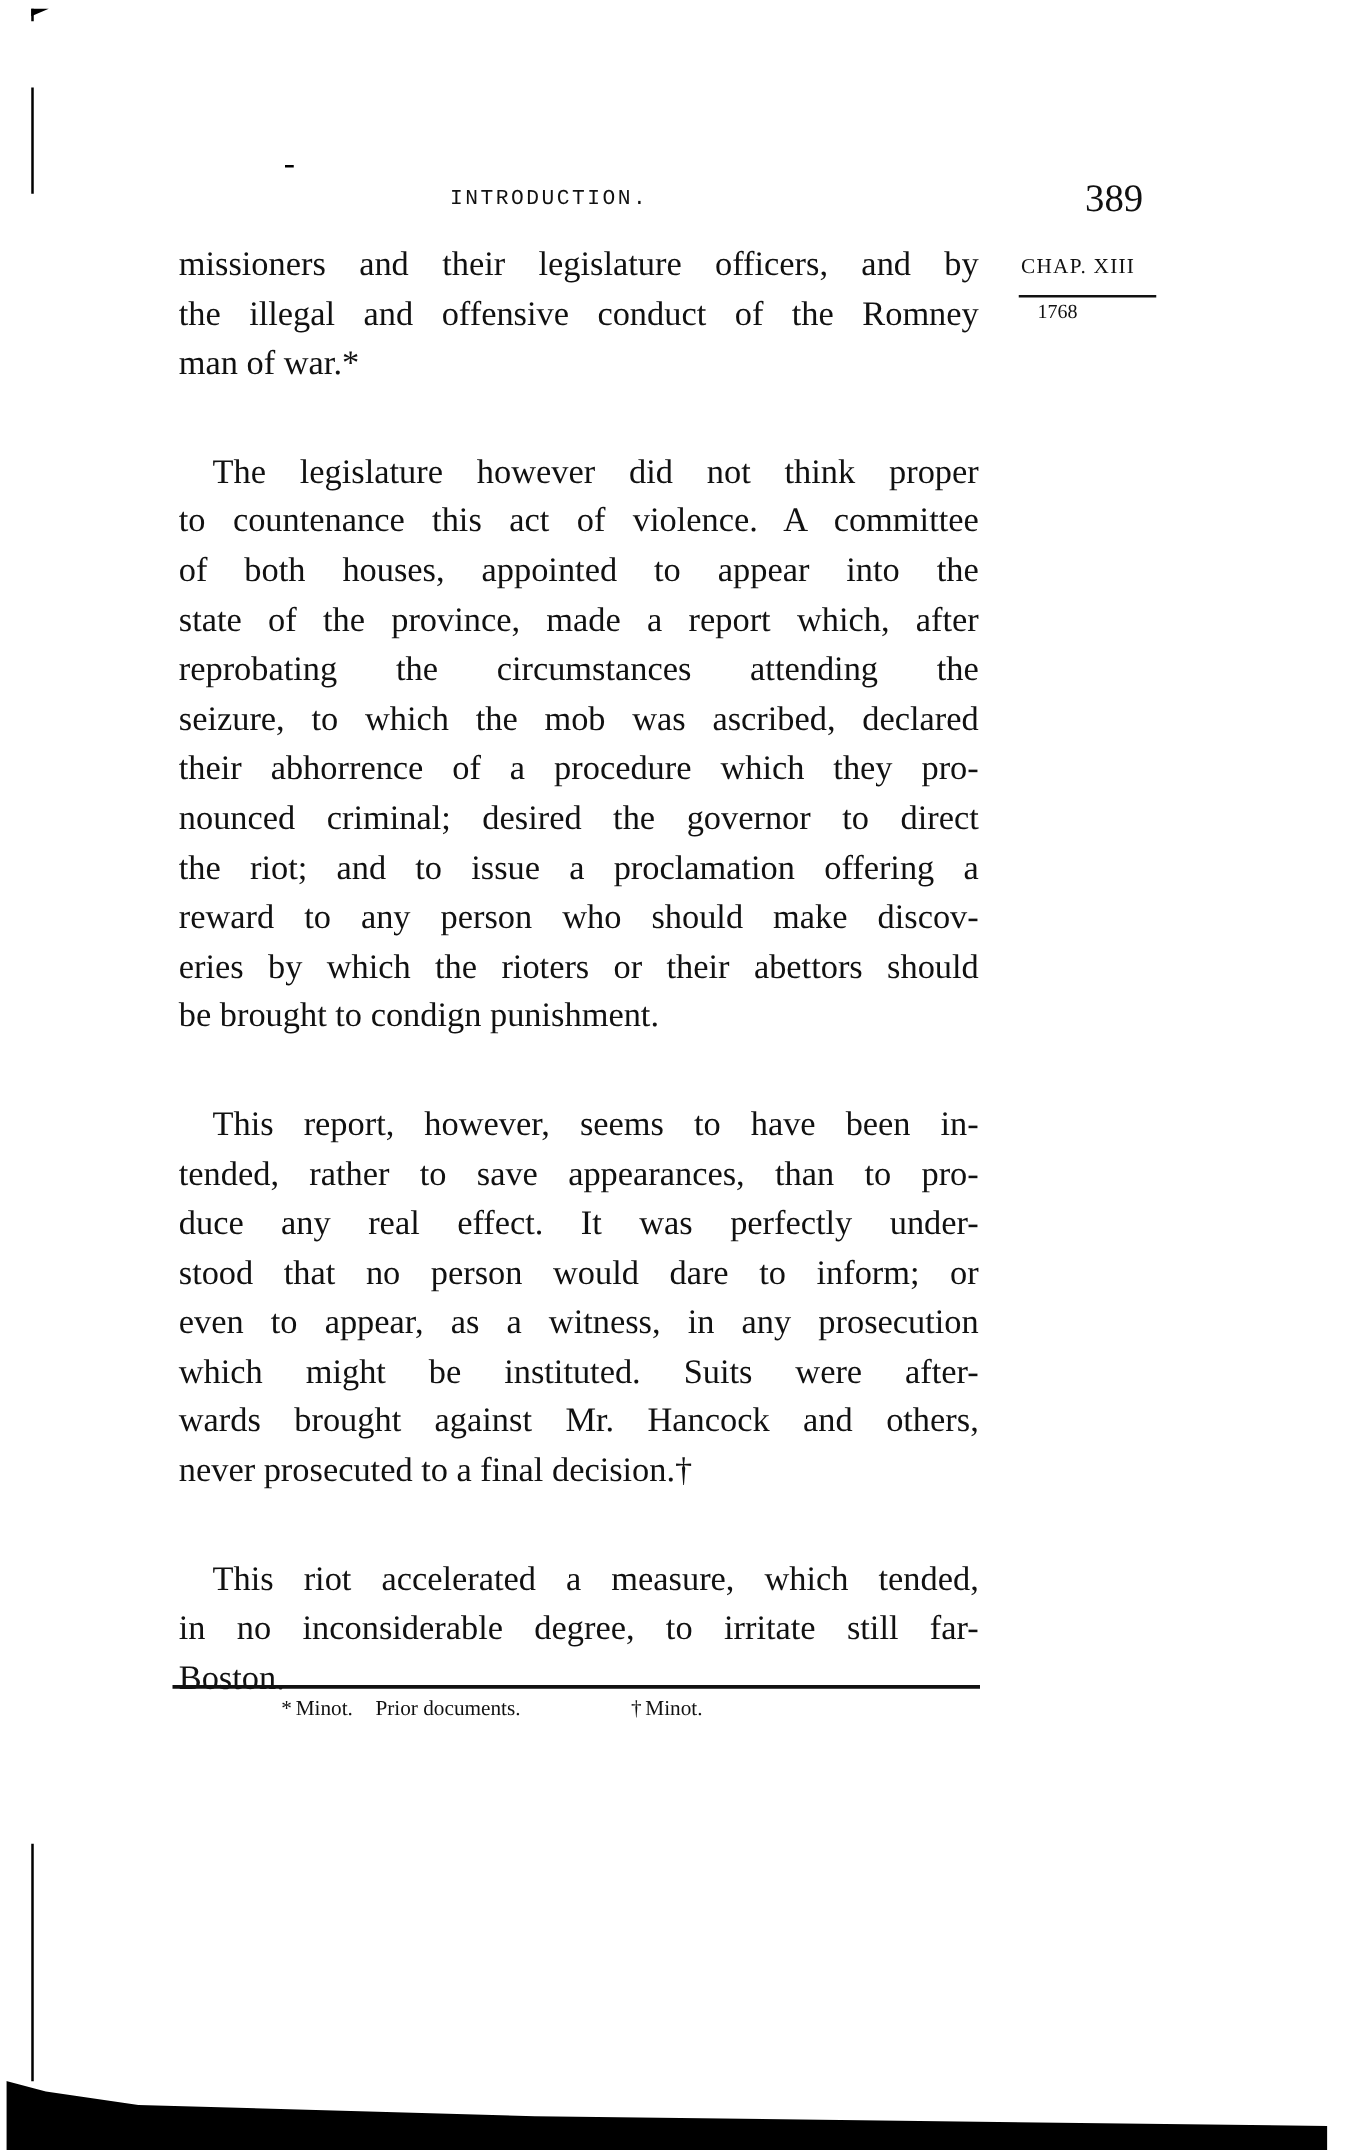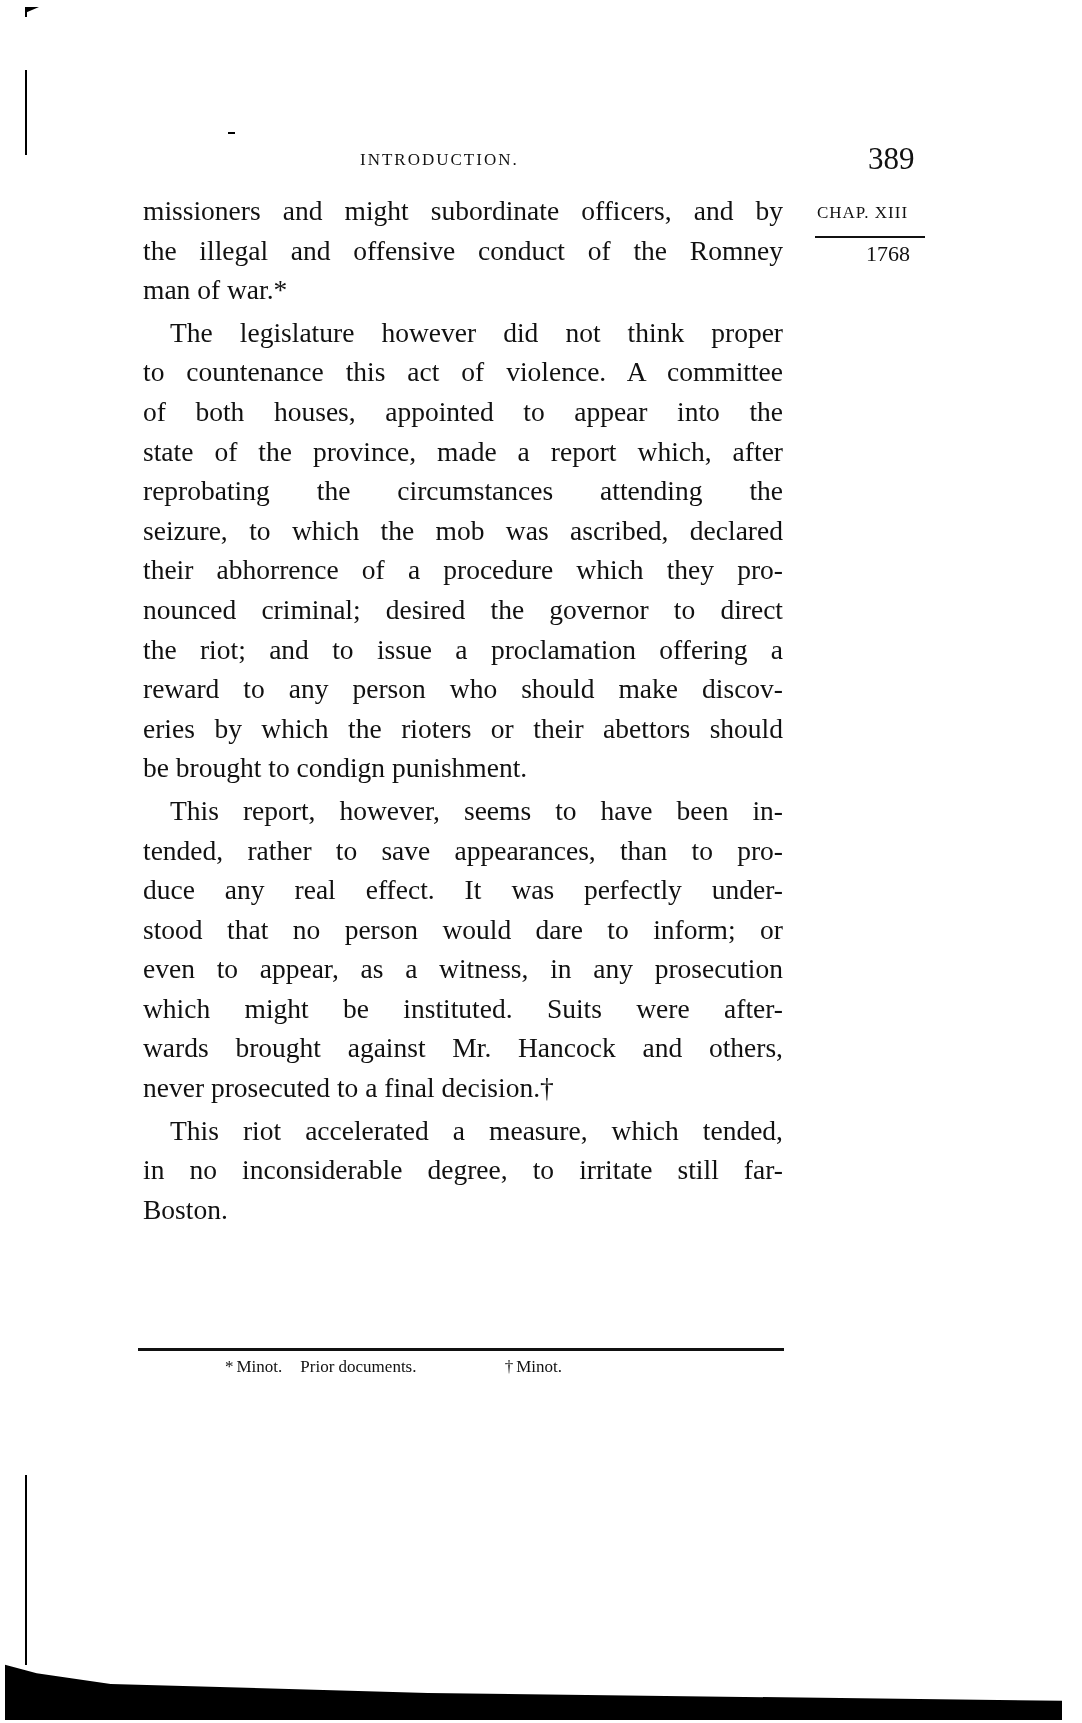--- a/index.html
+++ b/index.html
@@ -4,38 +4,38 @@
 <style>
   html, body { margin: 0; padding: 0; }
   body {
     width: 1082px; height: 1723px; position: relative; overflow: hidden;
     background: #ffffff; color: #111111;
     font-family: "Liberation Serif", "DejaVu Serif", serif;
   }
   .abs { position: absolute; }
   .running-head {
     left: 360px; top: 150px; font-size: 17px; letter-spacing: 2px;
-    font-variant: small-caps; text-transform: uppercase;
+    font-variant: small-caps; text-transform: uppercase; font-family: Liberation Mono, monospace;
   }
   .page-number { left: 868px; top: 141px; font-size: 31px; }
   .margin-chap {
     left: 800px; top: 203px; font-size: 17px; letter-spacing: 1px;
     text-transform: uppercase; width: 125px; text-align: center;
   }
   .margin-rule { left: 815px; top: 236px; width: 110px; height: 2px; background: #111; }
-  .margin-year { left: 830px; top: 241px; font-size: 22px; width: 80px; text-align: right; }
+  .margin-year { left: 830px; top: 241px; font-size: 16px; width: 80px; text-align: left; }
   .body-text {
     left: 143px; top: 191px; width: 640px;
     font-size: 27.5px; line-height: 39.6px;
     text-align: justify;
   }
   .line { display: block; white-space: nowrap; text-align: justify; text-align-last: justify; height: 39.6px; }
   .line.last { text-align-last: left; }
   .para-gap { height: 3px; }
-  .indent { padding-left: 27px; }
+  .indent { padding-left: 27px; margin-top: 44px; }
   .footnote-rule { left: 138px; top: 1348px; width: 646px; height: 3px; background: #111; }
   .footnotes {
     left: 225px; top: 1357px; font-size: 17px; width: 500px;
     font-family: "Liberation Serif", serif;
   }
   .footnotes span { margin-right: 22px; }
   .fn-gap { margin-left: 40px; margin-top: 25px; }
   .scan-mark-tl { left: 25px; top: 7px; width: 0; height: 0;
     border-top: 6px solid #000; border-right: 14px solid transparent; }
   .scan-mark-tl2 { left: 25px; top: 7px; width: 2px; height: 10px; background:#000; }
@@ -58,21 +58,21 @@
 
 <div class="abs running-head">INTRODUCTION.</div>
 <div class="abs page-number">389</div>
 
 <div class="abs margin-chap">CHAP. XIII</div>
 <div class="abs margin-rule"></div>
 <div class="abs margin-year">1768</div>
 
 <div class="abs body-text">
   <div>
-    <span class="line">missioners and might subordinate officers, and by</span>
+    <span class="line">missioners and their legislature officers, and by</span>
     <span class="line">the illegal and offensive conduct of the Romney</span>
     <span class="line last">man of war.*</span>
   </div>
   <div class="para-gap"></div>
   <div>
     <span class="line indent">The legislature however did not think proper</span>
     <span class="line">to countenance this act of violence. A committee</span>
     <span class="line">of both houses, appointed to appear into the</span>
     <span class="line">state of the province, made a report which, after</span>
     <span class="line">reprobating the circumstances attending the</span>

